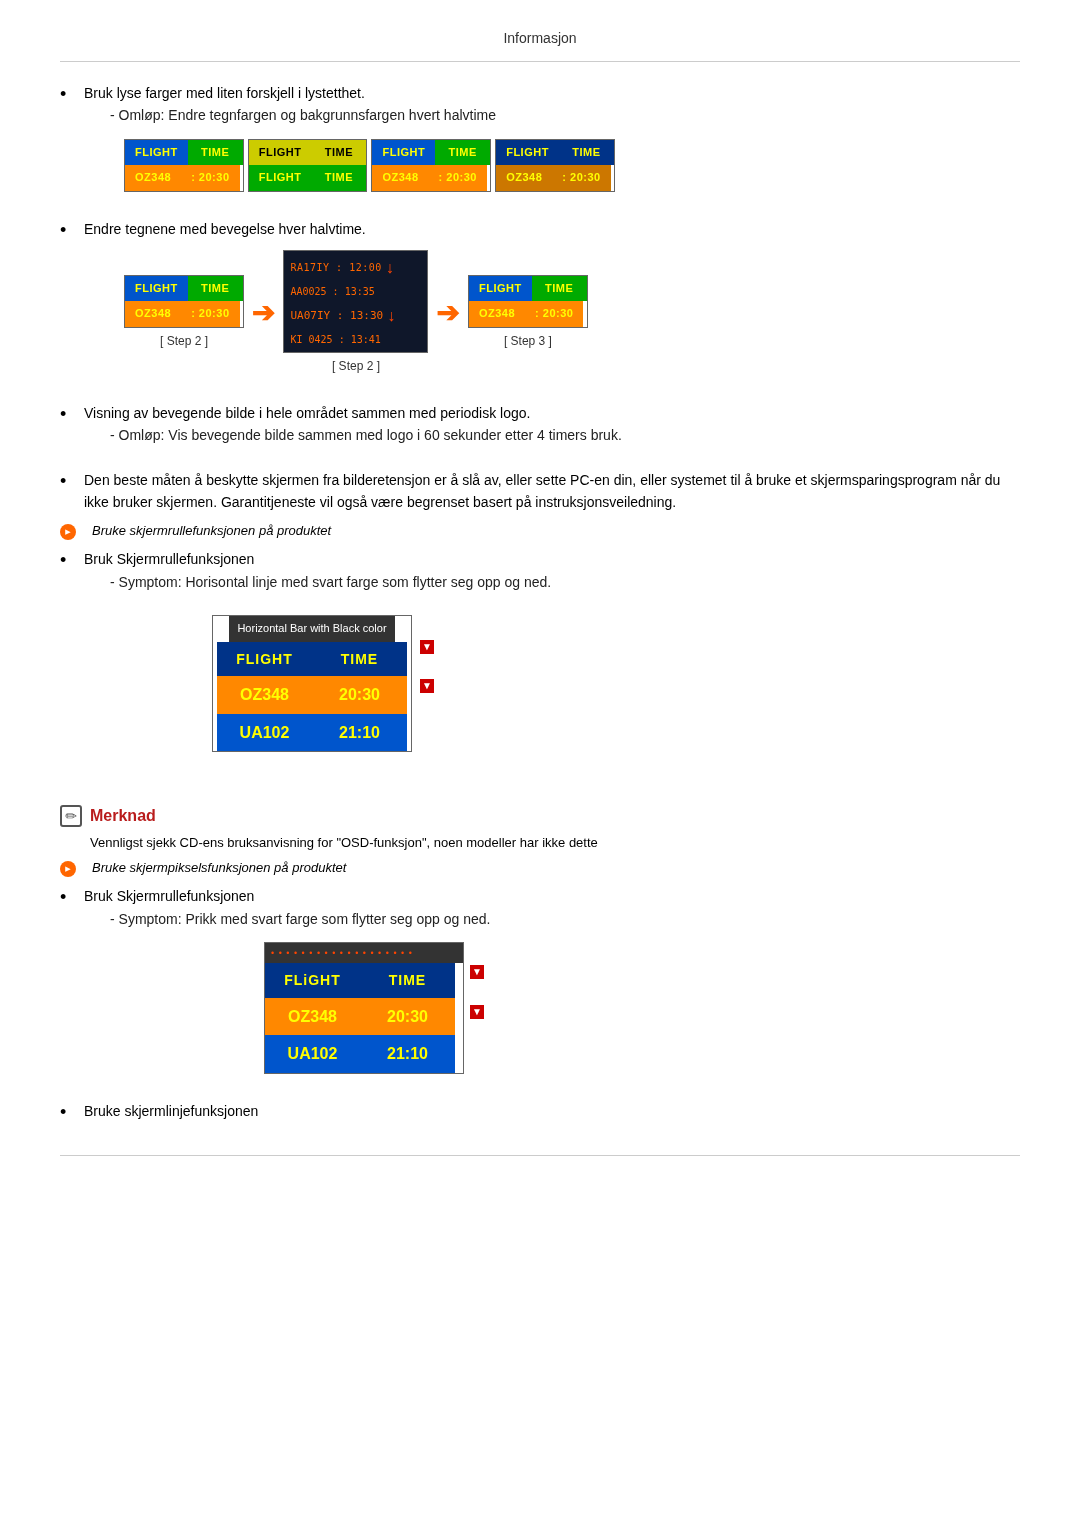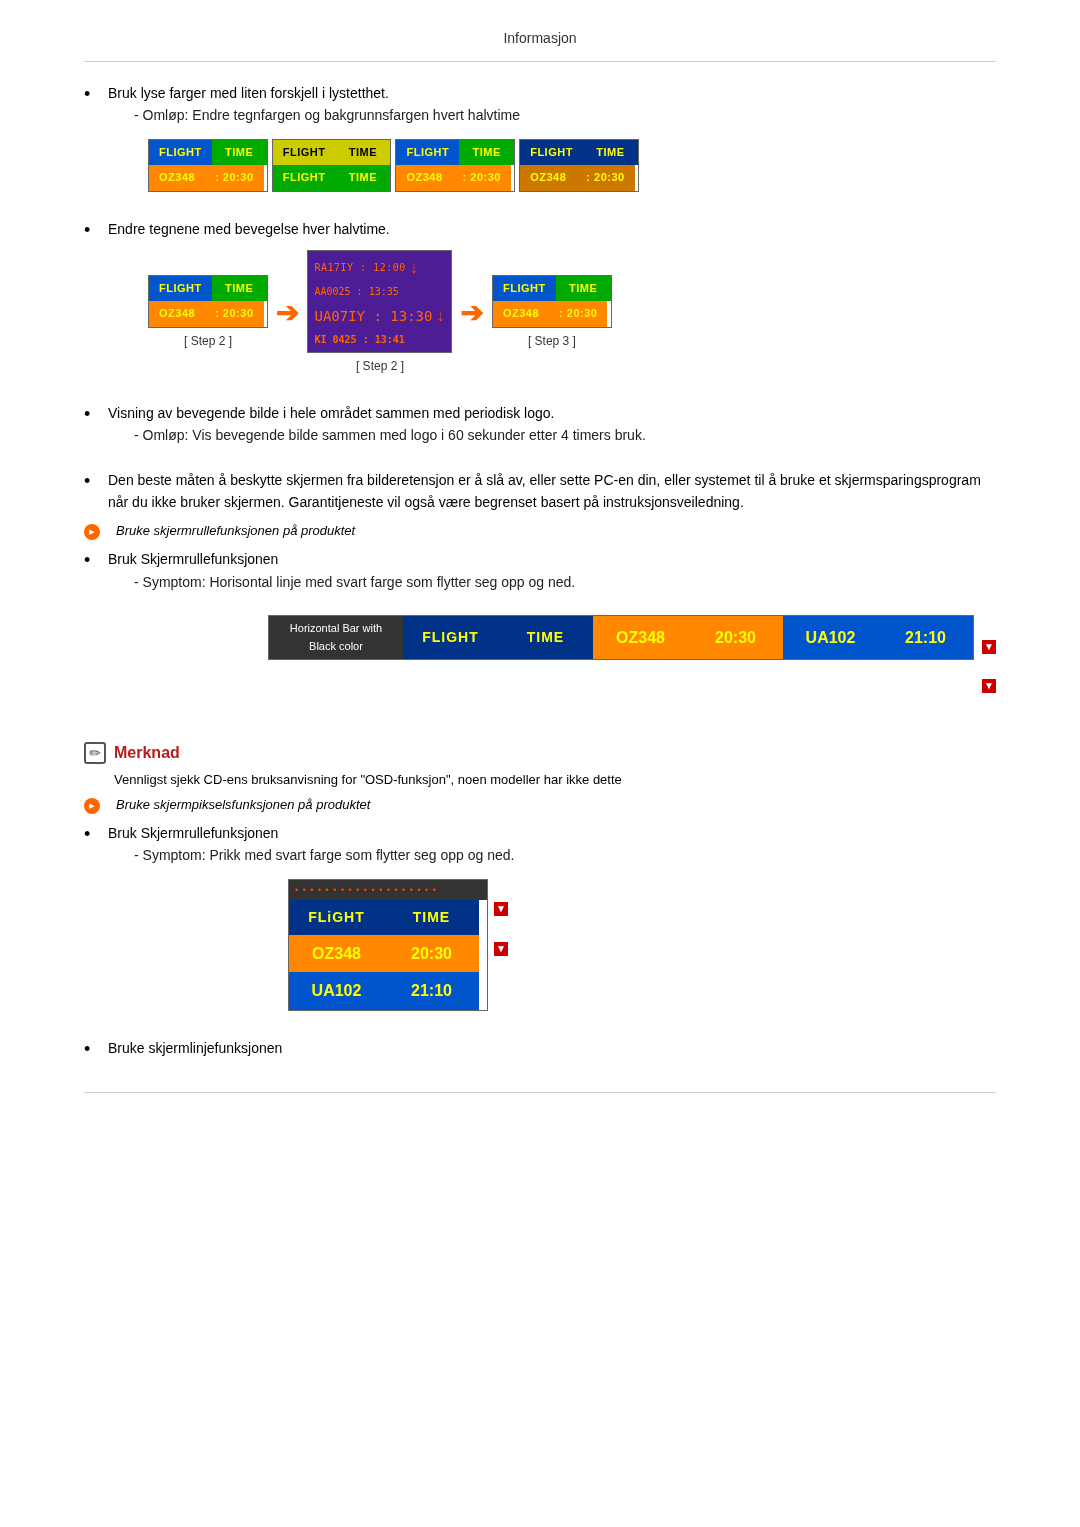--- a/index.html
+++ b/index.html
@@ -5,21 +5,21 @@
     * { margin: 0; padding: 0; box-sizing: border-box; }
     body {
       background: #fff;
       font-family: Arial, sans-serif;
       font-size: 14px;
       color: #000;
       width: 1080px;
       min-height: 1527px;
     }
     .page-container {
-      padding: 20px 84px;
+      padding: 20px 60px;
     }
     .page-header {
       text-align: center;
       padding: 10px 0 15px;
       border-bottom: 1px solid #ccc;
       margin-bottom: 20px;
       font-size: 14px;
       color: #333;
     }
     .page-footer {
@@ -99,25 +99,26 @@
       color: #333;
     }
     .arrow-right {
       font-size: 28px;
       color: #ff6600;
       font-weight: bold;
     }
 
     
     .hbar-diagram {
-      margin: 10px 0 16px 120px;
+      margin: 10px 0 16px 88px;
       display: inline-flex;
-      flex-direction: row;
+      flex-direction: column;
       border: 1px solid #666;
       min-width: 200px;
+      align-items: center;
     }
     .hbar-header {
       background: #333;
       color: #fff;
       text-align: center;
       font-size: 11px;
       padding: 4px 8px;
     }
     .hbar-row {
       display: flex;
@@ -287,33 +288,33 @@
               <div class="fd-cell" style="background:#ff8800;color:#ffff00;">OZ348</div>
               <div class="fd-cell" style="background:#ff8800;color:#ffff00;">: 20:30</div>
             </div>
           </div>
           <div class="step-label">[ Step 2 ]</div>
         </div>
 
         <div class="arrow-right">➔</div>
 
         <div class="step-box">
-          <div style="background:#4c1d95; border:1px solid #666; padding:4px 6px; min-width:145px;">
+          <div style="background:#0f172a; border:1px solid #666; padding:4px 6px; min-width:145px;">
             <div style="display:flex;align-items:center;gap:4px;margin-bottom:3px;">
               <span style="font-family:monospace;font-size:10px;color:#ff6600;letter-spacing:0.5px;">RA17IY : 12:00</span>
               <span style="color:#ff4400;font-size:16px;font-weight:bold;">↓</span>
             </div>
             <div style="display:flex;align-items:center;gap:4px;margin-bottom:3px;">
               <span style="font-family:monospace;font-size:10px;color:#ff6600;">AA0025 : 13:35</span>
             </div>
             <div style="display:flex;align-items:center;gap:4px;margin-bottom:3px;">
-              <span style="font-family:monospace;font-size:14px;color:#ff6600;">UA07IY : 13:30</span>
+              <span style="font-family:monospace;font-size:11px;color:#ff6600;">UA07IY : 13:30</span>
               <span style="color:#ff4400;font-size:16px;font-weight:bold;">↓</span>
             </div>
-            <div style="display:flex;gap:4px;font-weight:bold;">
+            <div style="display:flex;gap:4px;">
               <span style="font-family:monospace;font-size:10px;color:#ff6600;">KI 0425 : 13:41</span>
             </div>
           </div>
           <div class="step-label">[ Step 2 ]</div>
         </div>
 
         <div class="arrow-right">➔</div>
 
         <div class="step-box">
           <div class="step-display">

